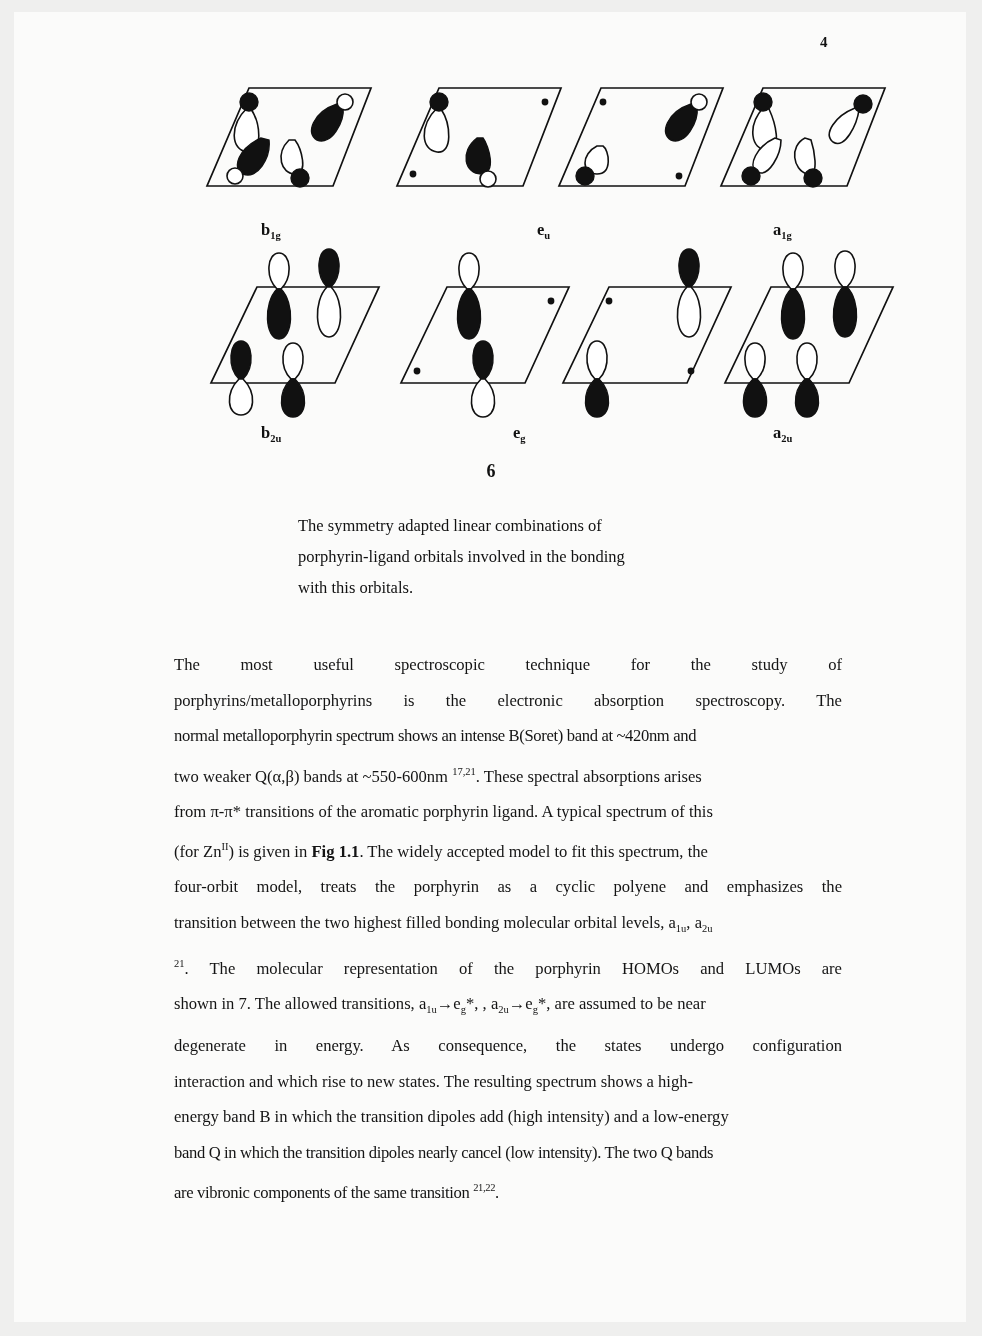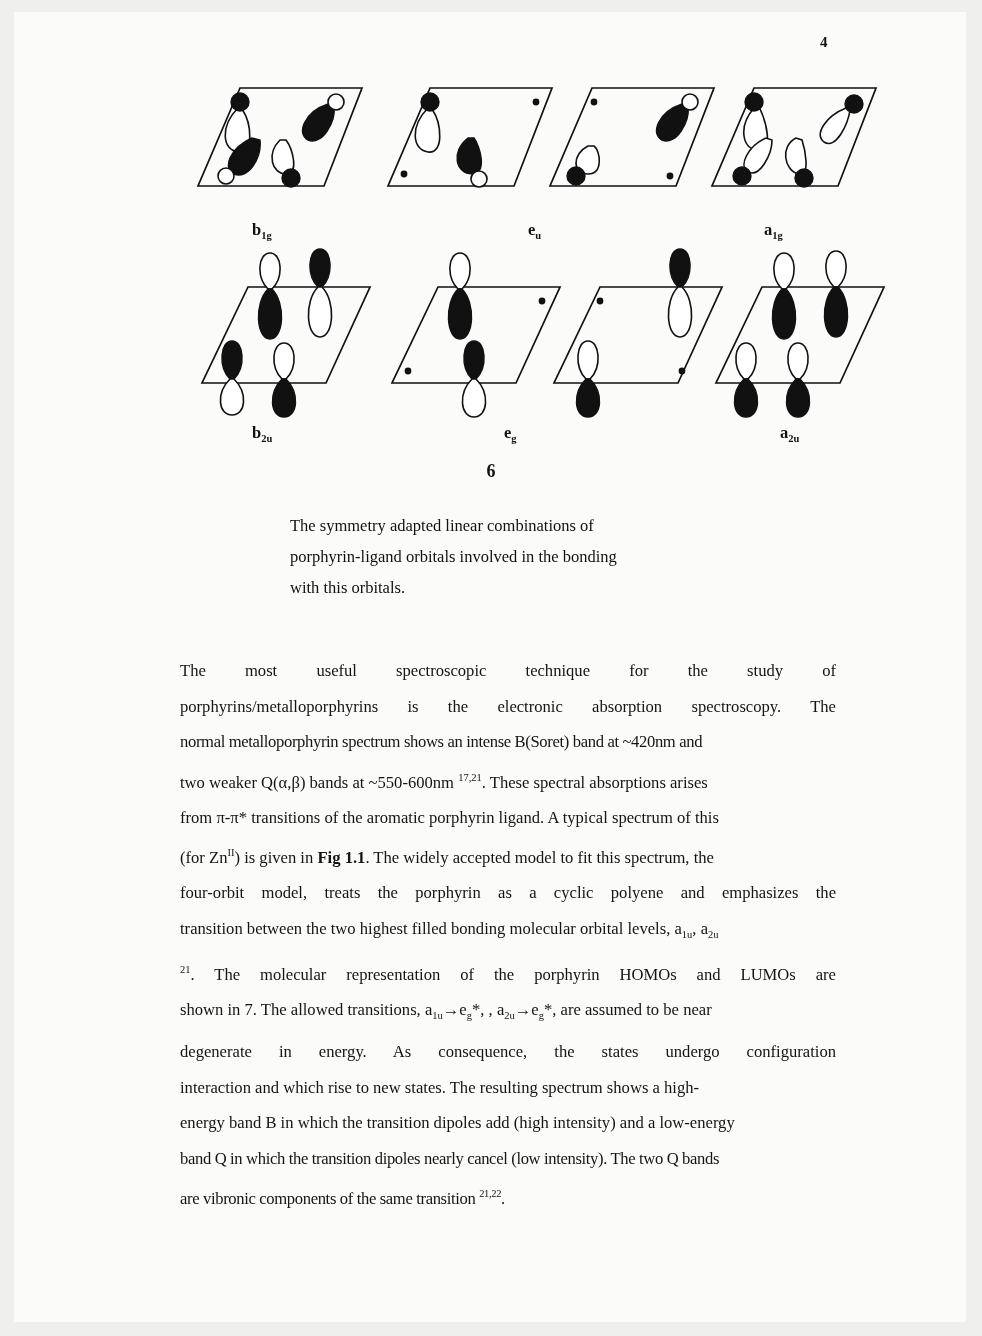--- a/index.html
+++ b/index.html
@@ -22,21 +22,21 @@
   .edge-t{left:0;top:0;width:982px;height:12px;}
   .edge-b{left:0;bottom:0;width:982px;height:14px;}
 
   .page-number{
     position:absolute;left:820px;top:34px;
     font-size:15px;font-weight:700;
     font-family:"Liberation Serif", serif;
   }
 
   
-  .figure{position:absolute;left:4px;top:78px;width:865px;height:380px;}
+  .figure{position:absolute;left:13px;top:78px;width:865px;height:380px;}
   .panel-row{position:absolute;left:0;width:982px;height:140px;}
   .row-top{top:0;height:140px;}
   .row-bottom{top:165px;height:175px;}
 
   .panel{position:absolute;}
   svg{display:block;overflow:visible;}
 
   .plane{fill:none;stroke:#111;stroke-width:1.7;stroke-linejoin:miter;}
   .lobe-dark{fill:#111;stroke:#111;stroke-width:1.4;}
   .lobe-light{fill:#ffffff;stroke:#111;stroke-width:1.6;}
@@ -56,29 +56,29 @@
     text-align:center;font-weight:700;font-size:18px;
     font-family:"Liberation Serif", serif;
   }
 
   .caption{
     position:absolute;left:290px;top:510px;width:404px;
     font-size:16.5px;line-height:31px;
     text-align:justify;
     font-family:"Liberation Serif", serif;
   }
-  .caption div{text-align:justify;text-align-last:left;}
+  .caption div{text-align:justify;text-align-last:left;margin-left:8px;}
 
   .body-text{
     position:absolute;left:172px;top:645px;width:672px;
     font-size:16.6px;line-height:35.5px;
     font-family:"Liberation Serif", serif;
     color:#141414;
   }
-  .body-text p{margin:8px;}
+  .body-text p{margin:2px;}
   .ln{
     display:block;
     text-align:justify;
     text-align-last:justify;
     white-space:nowrap;
   }
   .ln-last{text-align-last:left;}
   sup{font-size:10.5px;vertical-align:super;}
   sub{font-size:10.5px;vertical-align:sub;}
   b{font-weight:700;}
@@ -258,21 +258,21 @@
             <path class="lobe-light" d="M92,136 C80,124 82,100 94,100 C106,100 108,124 96,136 Z"></path>
             <path class="lobe-dark" d="M92,136 C78,150 80,174 94,174 C108,174 110,150 96,136 Z"></path>
           </g>
         </svg>
       </div>
     </div>
 
     <div class="sym-labels" style="top:345px;">
       <div class="sym-label" style="left:248px;"><span>b</span><sub>2u</sub></div>
       <div class="sym-label" style="left:500px;"><span>e</span><sub>g</sub></div>
-      <div class="sym-label" style="left:760px;margin-left:16px;"><span>a</span><sub>2u</sub></div>
+      <div class="sym-label" style="left:760px;"><span>a</span><sub>2u</sub></div>
     </div>
   </div>
 
   <div class="fig-num">6</div>
 
   <div class="caption">
     <div class="ln">The symmetry adapted linear combinations of</div>
     <div class="ln">porphyrin-ligand orbitals involved in the bonding</div>
     <div class="ln ln-last">with this orbitals.</div>
   </div>

